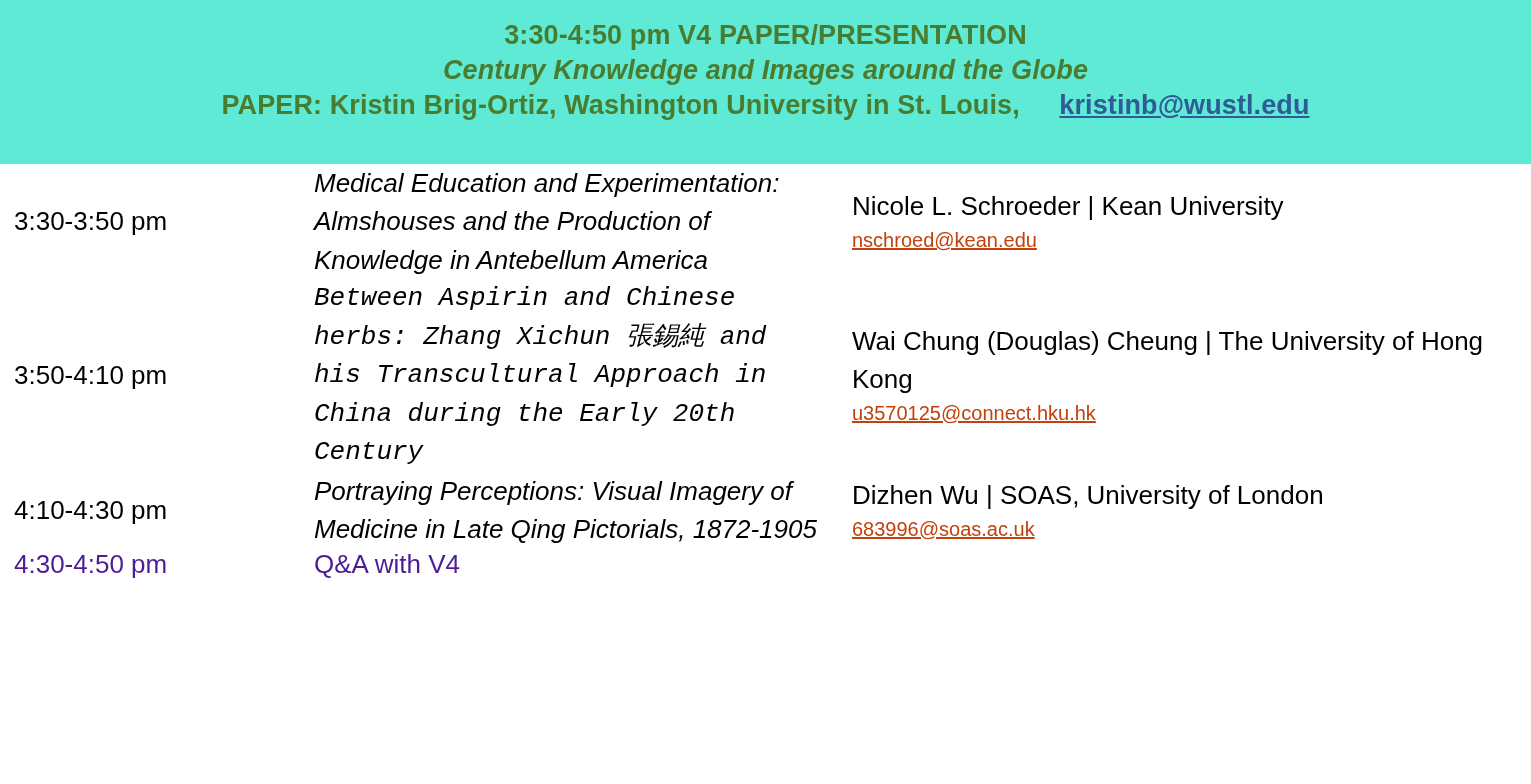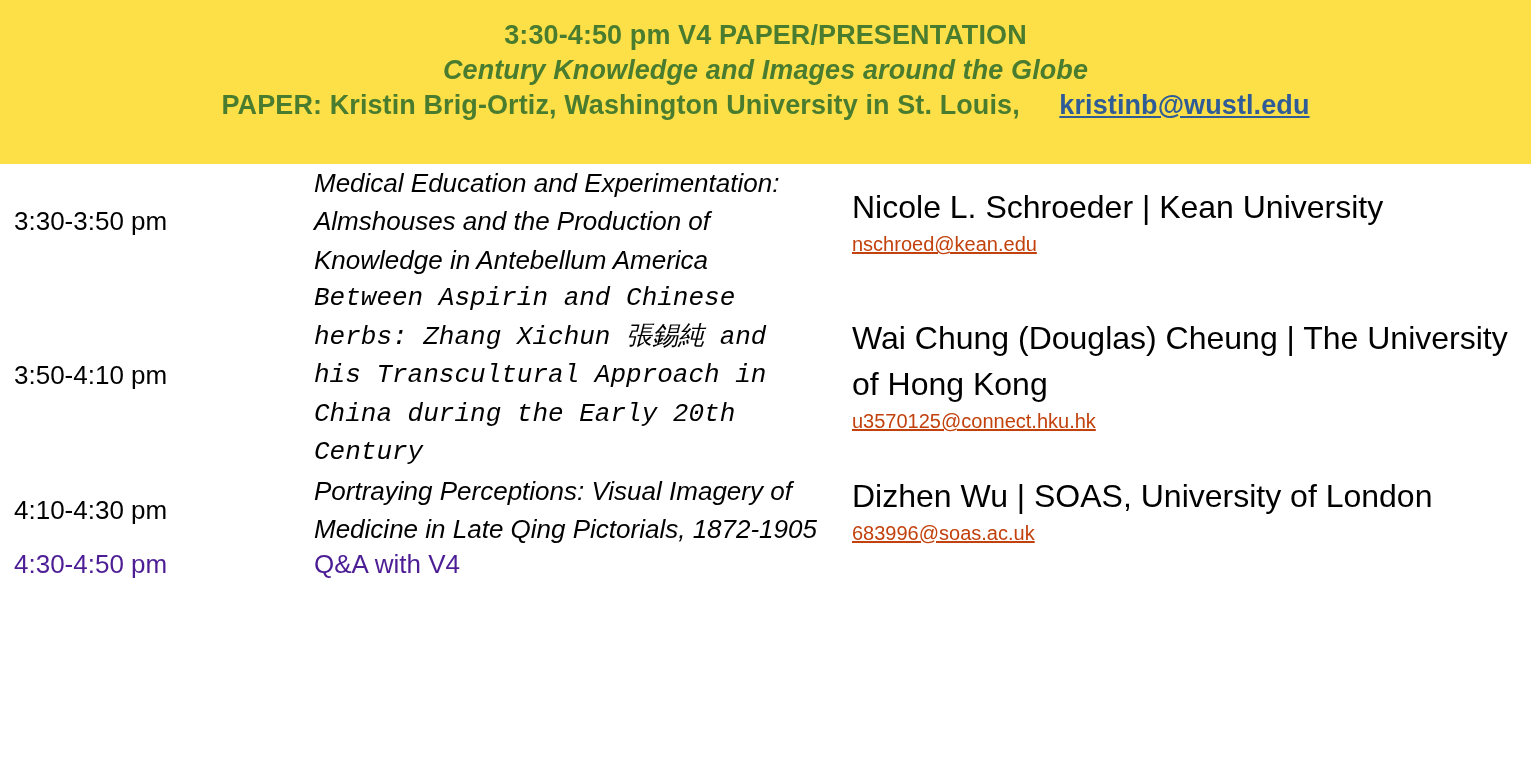--- a/index.html
+++ b/index.html
@@ -16,21 +16,21 @@
   }
   .page {
     position: relative;
     width: 1531px;
     height: 784px;
     box-sizing: border-box;
   }
 
   
   .session-header {
-    background: #fde047;
+    background: #5eead4;
     padding: 18px 10px 16px 10px;
     text-align: center;
     box-sizing: border-box;
     height: 164px;
   }
   .session-header .line {
     color: #4a7c2f;
     font-weight: bold;
     line-height: 1.30;
     letter-spacing: 0.1px;
@@ -91,21 +91,21 @@
   }
   .paper-title {
     font-size: 26px;
     font-style: italic;
     line-height: 1.48;
     color: #000000;
     padding-left: 16px;
     padding-right: 10px;
   }
   .person-name {
-    font-size: 32px;
+    font-size: 26px;
     line-height: 1.45;
     color: #000000;
     padding-left: 16px;
     padding-right: 10px;
   }
   .person-email {
     display: block;
     font-size: 20px;
     color: #c2410c;
     text-decoration: underline;

